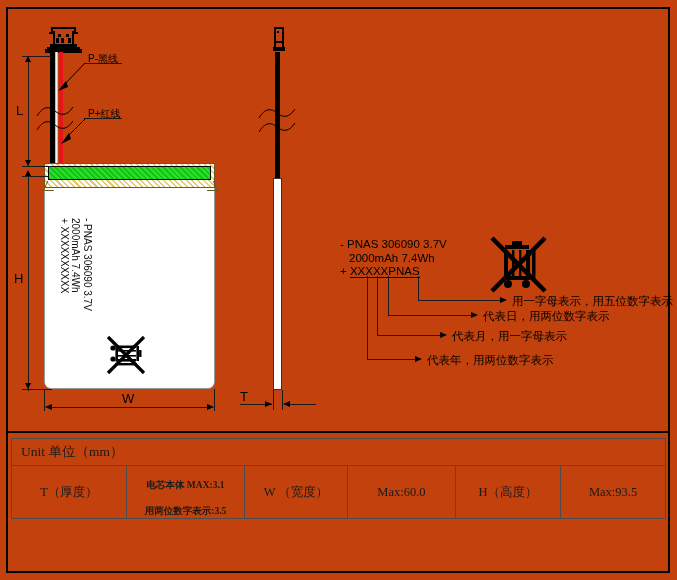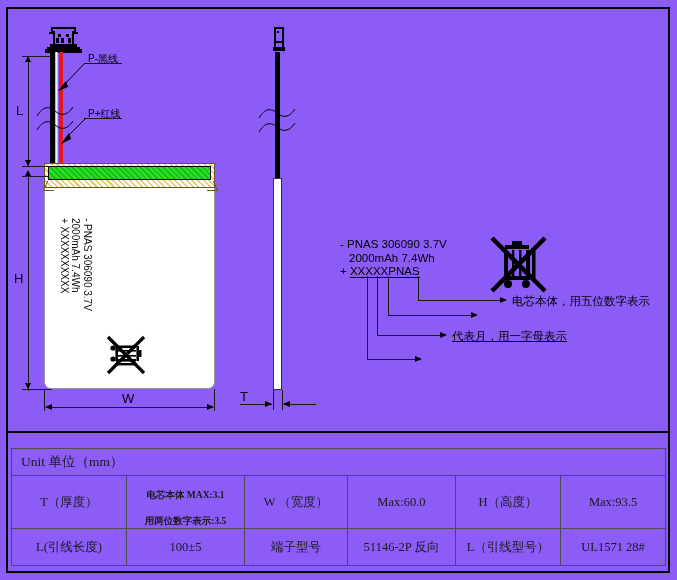--- a/index.html
+++ b/index.html
@@ -7,21 +7,21 @@
     padding: 0;
     background: #ffffff;
   }
   body {
     font-family: "Liberation Serif", "DejaVu Serif", serif;
   }
   #page {
     position: relative;
     width: 677px;
     height: 580px;
-    background: #8b5cf6;
+    background: #c2410c;
     overflow: hidden;
   }
 
   
   .outer-frame {
     position: absolute;
     left: 6px;
     top: 7px;
     width: 664px;
     height: 566px;
@@ -198,21 +198,21 @@
   .bin-cell {
     position: absolute; left: 103px; top: 333px;
     transform: rotate(90deg);
     transform-origin: center center;
   }
 
   
   .spec-table {
     position: absolute;
     left: 11px;
-    top: 448px;
+    top: 438px;
     width: 654px;
     border-collapse: collapse;
     table-layout: fixed;
   }
   .spec-table td {
     border: 1px solid #4d4d4d;
     text-align: center;
     vertical-align: middle;
     color: #1a1a1a;
     font-family: "Liberation Serif", serif;
@@ -380,34 +380,36 @@
       <circle cx="39" cy="50" r="4"></circle>
       <rect x="45" y="15" width="3.5" height="31"></rect>
     </g>
     <line x1="5" y1="4" x2="58" y2="57" stroke="#000" stroke-width="4.5"></line>
     <line x1="58" y1="4" x2="5" y2="57" stroke="#000" stroke-width="4.5"></line>
   </svg>
 
   <div class="ln lnv" style="left:418px;top:276px;height:25px;"></div>
   <div class="ln lnh" style="left:418px;top:300px;width:82px;"></div>
   <div class="arr arr-right" style="left:500px;top:297px;"></div>
-  <div class="anno-text" style="left:512px;top:294px;">电芯本体，用五位数字表示</div>
+  <div class="anno-text" style="left:512px;top:294px;">用一字母表示，用五位数字表示</div>
 
   <div class="ln lnv" style="left:388px;top:276px;height:40px;"></div>
   <div class="ln lnh" style="left:388px;top:315px;width:83px;"></div>
   <div class="arr arr-right" style="left:471px;top:312px;"></div>
+  <div class="anno-text" style="left:483px;top:309px;">代表日，用两位数字表示</div>
 
   <div class="ln lnv" style="left:377px;top:276px;height:60px;"></div>
   <div class="ln lnh" style="left:377px;top:335px;width:63px;"></div>
   <div class="arr arr-right" style="left:440px;top:332px;"></div>
-  <div class="anno-text" style="left:452px;top:329px;text-decoration:underline;">代表月，用一字母表示</div>
+  <div class="anno-text" style="left:452px;top:329px;">代表月，用一字母表示</div>
 
   <div class="ln lnv" style="left:367px;top:276px;height:84px;"></div>
   <div class="ln lnh" style="left:367px;top:359px;width:48px;"></div>
   <div class="arr arr-right" style="left:415px;top:356px;"></div>
+  <div class="anno-text" style="left:427px;top:353px;">代表年，用两位数字表示</div>
 
   <table class="spec-table">
     <colgroup>
       <col style="width:115px;">
         <col style="width:118px;">
       <col style="width:103px;">
         <col style="width:108px;">
       <col style="width:105px;">
         <col style="width:105px;">
     </colgroup>
@@ -419,24 +421,16 @@
         <td>T（厚度）</td>
         <td>
           <div class="twoline">电芯本体 MAX:3.1</div>
           <div class="twoline">用两位数字表示:3.5</div>
         </td>
         <td>W （宽度）</td>
         <td>Max:60.0</td>
         <td>H（高度）</td>
         <td>Max:93.5</td>
       </tr>
-      <tr class="data-row">
-        <td>L(引线长度)</td>
-        <td>100±5</td>
-        <td>端子型号</td>
-        <td>51146-2P 反向</td>
-        <td>L（引线型号）</td>
-        <td>UL1571 28#</td>
-      </tr>
     </tbody>
   </table>
 
 </div>
 
 </body></html>

